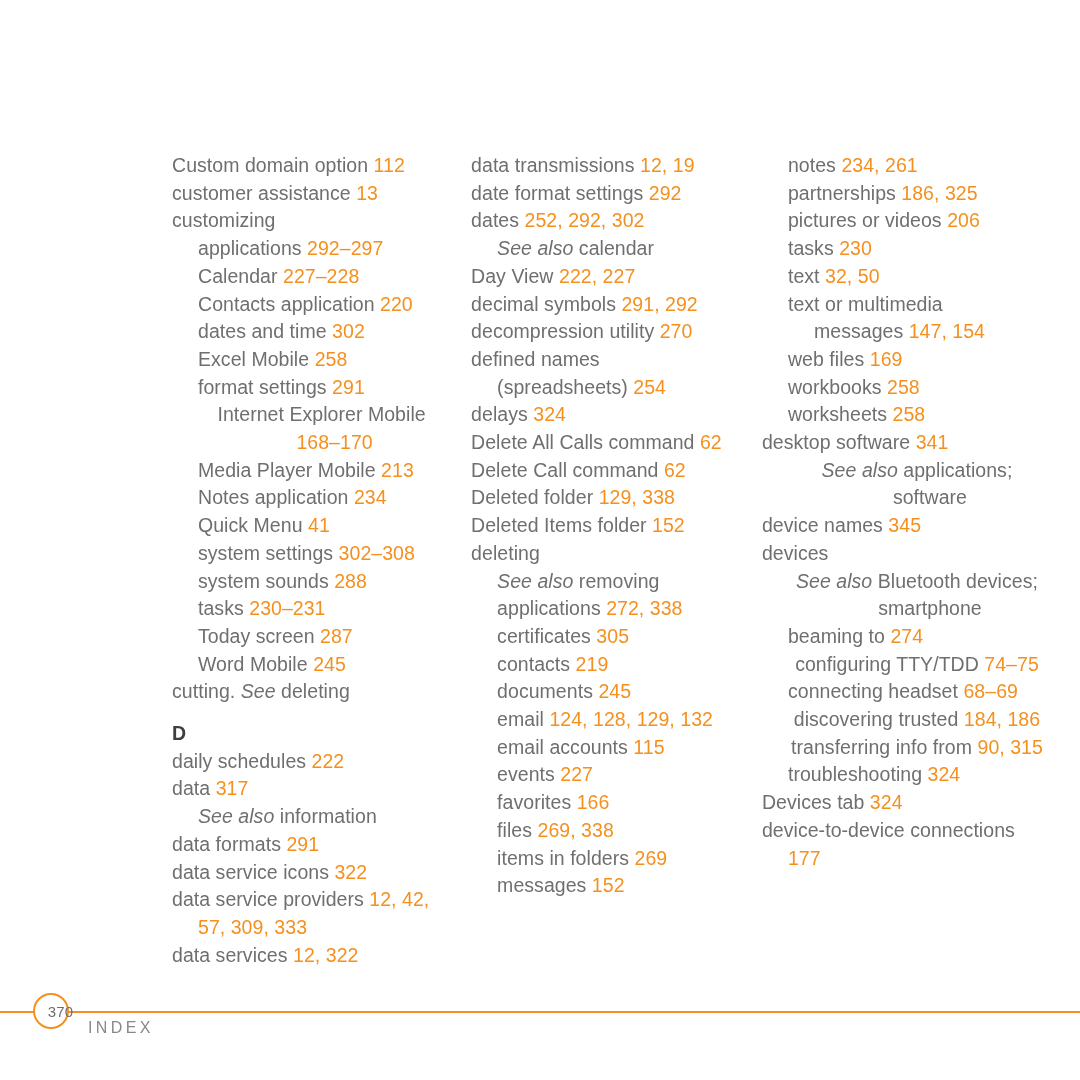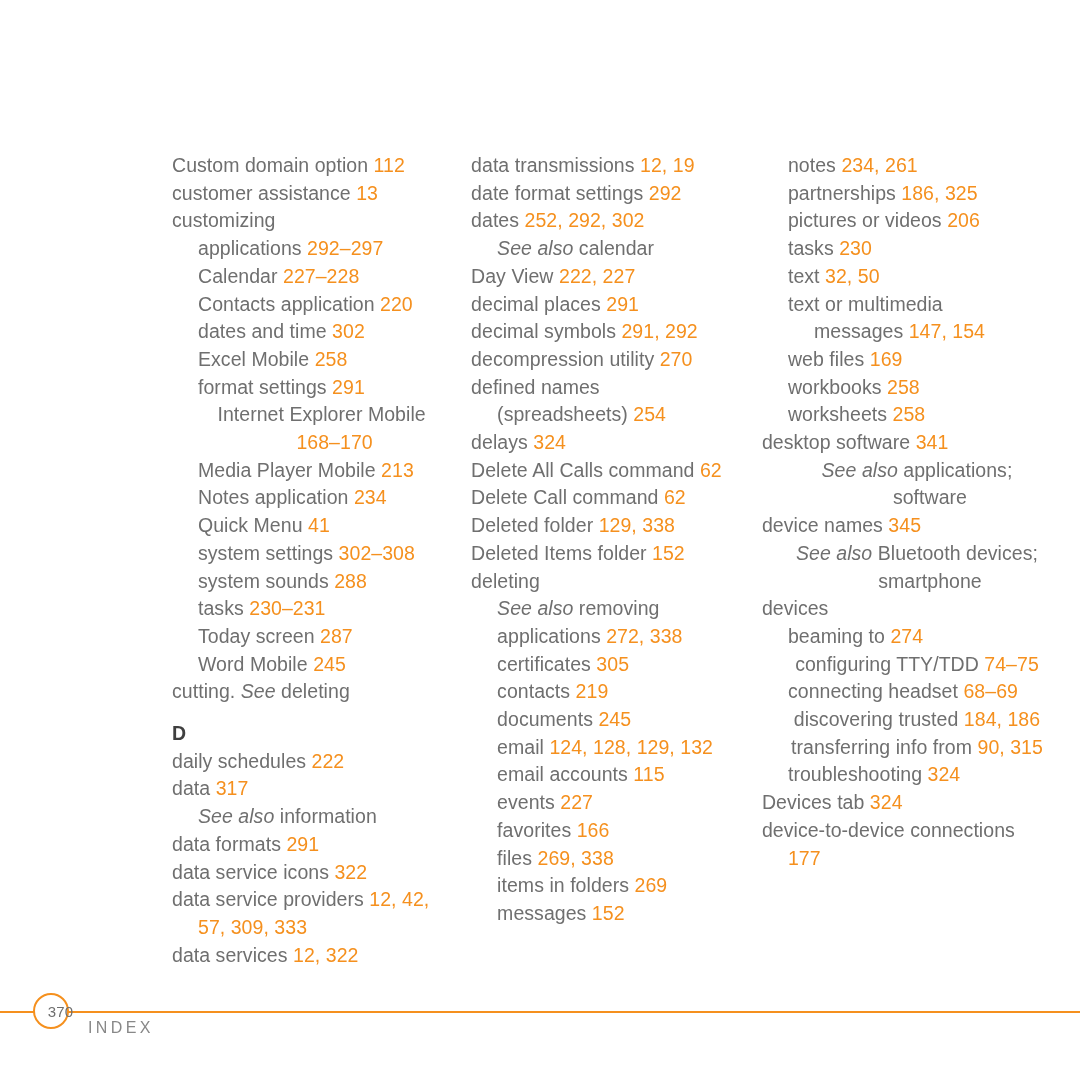--- a/index.html
+++ b/index.html
@@ -146,21 +146,20 @@
         <div class="entry lvl-0"><span>data service icons </span><span class="pages">322</span></div>
         <div class="entry hang-1"><span>data service providers </span><span class="pages">12, 42, 57, 309, 333</span></div>
         <div class="entry lvl-0"><span>data services </span><span class="pages">12, 322</span></div>
       </div>
     <div class="column col-2">
         <div class="entry lvl-0"><span>data transmissions </span><span class="pages">12, 19</span></div>
         <div class="entry lvl-0"><span>date format settings </span><span class="pages">292</span></div>
         <div class="entry lvl-0"><span>dates </span><span class="pages">252, 292, 302</span></div>
         <div class="entry lvl-1"><span class="see">See also</span><span> calendar</span></div>
         <div class="entry lvl-0"><span>Day View </span><span class="pages">222, 227</span></div>
-        <div class="entry lvl-0"><span>decimal places </span><span class="pages">291</span></div>
         <div class="entry lvl-0"><span>decimal symbols </span><span class="pages">291, 292</span></div>
         <div class="entry lvl-0"><span>decompression utility </span><span class="pages">270</span></div>
         <div class="entry lvl-0"><span>defined names</span></div>
         <div class="entry lvl-1"><span>(spreadsheets) </span><span class="pages">254</span></div>
         <div class="entry lvl-0"><span>delays </span><span class="pages">324</span></div>
         <div class="entry lvl-0"><span>Delete All Calls command </span><span class="pages">62</span></div>
         <div class="entry lvl-0"><span>Delete Call command </span><span class="pages">62</span></div>
         <div class="entry lvl-0"><span>Deleted folder </span><span class="pages">129, 338</span></div>
         <div class="entry lvl-0"><span>Deleted Items folder </span><span class="pages">152</span></div>
         <div class="entry lvl-0"><span>deleting</span></div>
@@ -184,22 +183,22 @@
         <div class="entry lvl-1"><span>tasks </span><span class="pages">230</span></div>
         <div class="entry lvl-1"><span>text </span><span class="pages">32, 50</span></div>
         <div class="entry lvl-1"><span>text or multimedia</span></div>
         <div class="entry lvl-2"><span>messages </span><span class="pages">147, 154</span></div>
         <div class="entry lvl-1"><span>web files </span><span class="pages">169</span></div>
         <div class="entry lvl-1"><span>workbooks </span><span class="pages">258</span></div>
         <div class="entry lvl-1"><span>worksheets </span><span class="pages">258</span></div>
         <div class="entry lvl-0"><span>desktop software </span><span class="pages">341</span></div>
         <div class="entry hang-2"><span class="see">See also</span><span> applications; software</span></div>
         <div class="entry lvl-0"><span>device names </span><span class="pages">345</span></div>
+        <div class="entry lvl-0"><span>devices</span></div>
         <div class="entry hang-2"><span class="see">See also</span><span> Bluetooth devices; smartphone</span></div>
-        <div class="entry lvl-0"><span>devices</span></div>
         <div class="entry lvl-1"><span>beaming to </span><span class="pages">274</span></div>
         <div class="entry hang-2"><span>configuring TTY/TDD </span><span class="pages">74–75</span></div>
         <div class="entry lvl-1"><span>connecting headset </span><span class="pages">68–69</span></div>
         <div class="entry hang-2"><span>discovering trusted </span><span class="pages">184, 186</span></div>
         <div class="entry hang-2"><span>transferring info from </span><span class="pages">90, 315</span></div>
         <div class="entry lvl-1"><span>troubleshooting </span><span class="pages">324</span></div>
         <div class="entry lvl-0"><span>Devices tab </span><span class="pages">324</span></div>
         <div class="entry hang-1"><span>device-to-device connections </span><span class="pages">177</span></div>
       </div>
   </div>

